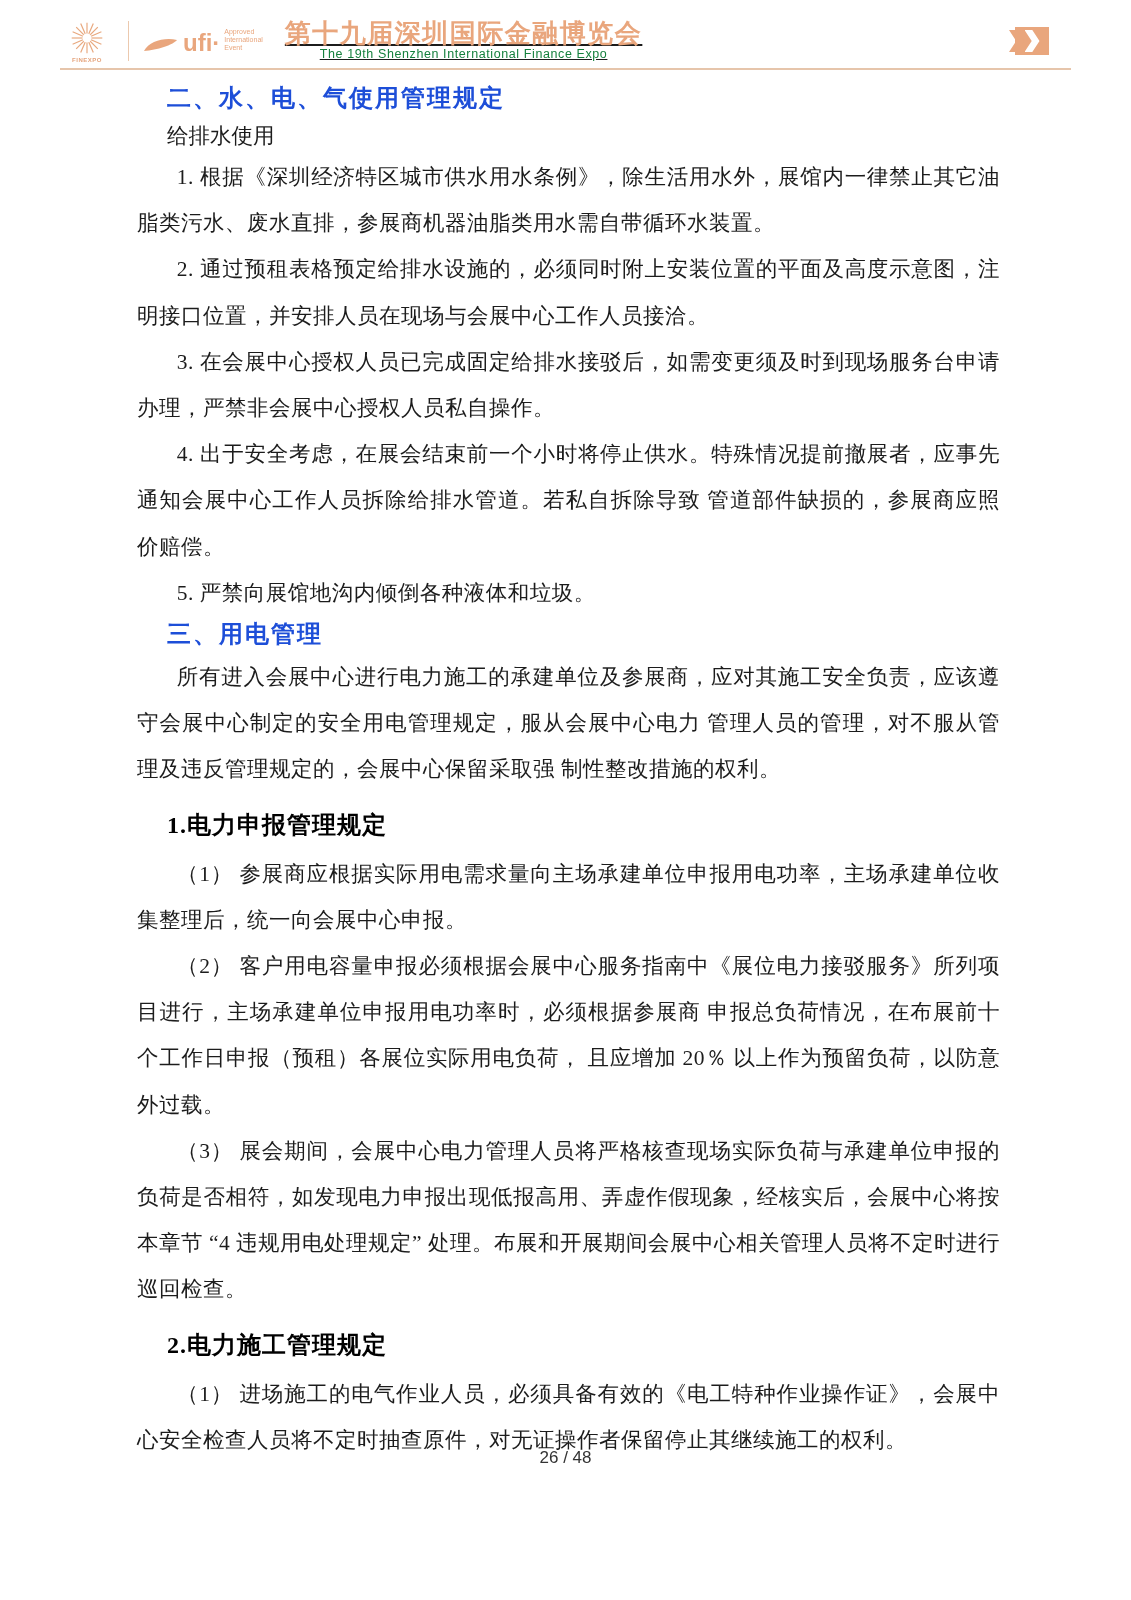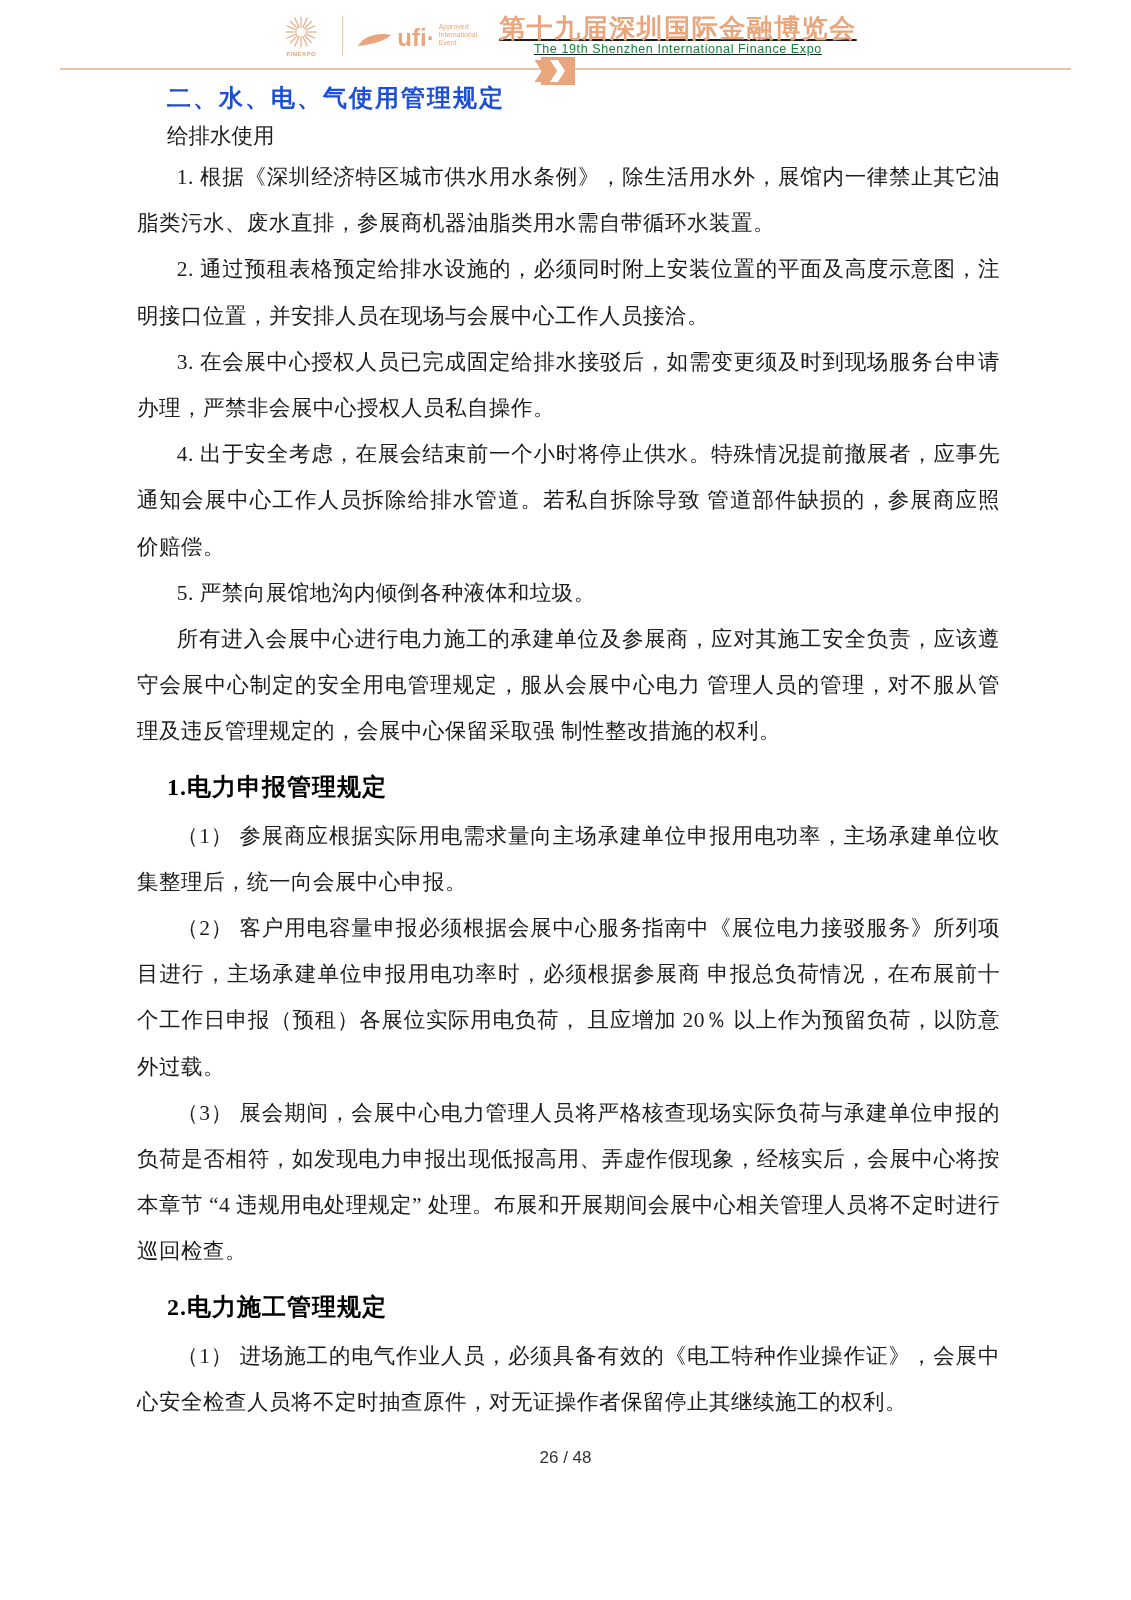--- a/index.html
+++ b/index.html
@@ -16,21 +16,20 @@
 
   
   .hdr {
     position: absolute;
     top: 14px; left: 60px; right: 60px;
     height: 54px;
     border-bottom: 2px solid #e6c5ab;
     display: flex;
     align-items: center;
     justify-content: space-between;
-    flex-direction: column;
   }
   .hdr-left { display: flex; align-items: center; gap: 14px; }
   .finexpo { display: flex; flex-direction: column; align-items: center; width: 54px; }
   .finexpo-label {
     font-family: "Liberation Sans", sans-serif;
     font-size: 6px; font-weight: bold; letter-spacing: .5px;
     color: #e5a47d; margin-top: 1px;
   }
   .vdiv { width: 1px; height: 40px; background: #ecc9ae; }
   .ufi { display: flex; align-items: flex-end; gap: 4px; }
@@ -161,20 +160,21 @@
   </div>
 
   <main class="doc">
     <h2 class="h1">二、水、电、气使用管理规定</h2>
     <p class="plain">给排水使用</p>
     <p class="para">1.  根据《深圳经济特区城市供水用水条例》，除生活用水外，展馆内一律禁止其它油脂类污水、废水直排，参展商机器油脂类用水需自带循环水装置。</p>
     <p class="para">2.  通过预租表格预定给排水设施的，必须同时附上安装位置的平面及高度示意图，注明接口位置，并安排人员在现场与会展中心工作人员接洽。</p>
     <p class="para">3.  在会展中心授权人员已完成固定给排水接驳后，如需变更须及时到现场服务台申请办理，严禁非会展中心授权人员私自操作。</p>
     <p class="para">4.  出于安全考虑，在展会结束前一个小时将停止供水。特殊情况提前撤展者，应事先通知会展中心工作人员拆除给排水管道。若私自拆除导致 管道部件缺损的，参展商应照价赔偿。</p>
     <p class="para">5.  严禁向展馆地沟内倾倒各种液体和垃圾。</p>
+    <h2 class="h1">三、用电管理</h2>
     <p class="para">所有进入会展中心进行电力施工的承建单位及参展商，应对其施工安全负责，应该遵守会展中心制定的安全用电管理规定，服从会展中心电力 管理人员的管理，对不服从管理及违反管理规定的，会展中心保留采取强 制性整改措施的权利。</p>
     <h2 class="h2">1.电力申报管理规定</h2>
     <p class="para">（1）  参展商应根据实际用电需求量向主场承建单位申报用电功率，主场承建单位收集整理后，统一向会展中心申报。</p>
     <p class="para">（2）  客户用电容量申报必须根据会展中心服务指南中《展位电力接驳服务》所列项目进行，主场承建单位申报用电功率时，必须根据参展商 申报总负荷情况，在布展前十个工作日申报（预租）各展位实际用电负荷，  且应增加 20％ 以上作为预留负荷，以防意外过载。</p>
     <p class="para">（3）  展会期间，会展中心电力管理人员将严格核查现场实际负荷与承建单位申报的负荷是否相符，如发现电力申报出现低报高用、弄虚作假现象，经核实后，会展中心将按本章节 “4 违规用电处理规定” 处理。布展和开展期间会展中心相关管理人员将不定时进行巡回检查。</p>
     <h2 class="h2">2.电力施工管理规定</h2>
     <p class="para">（1）  进场施工的电气作业人员，必须具备有效的《电工特种作业操作证》，会展中心安全检查人员将不定时抽查原件，对无证操作者保留停止其继续施工的权利。</p>
   </main>
 
   <div class="footer">

